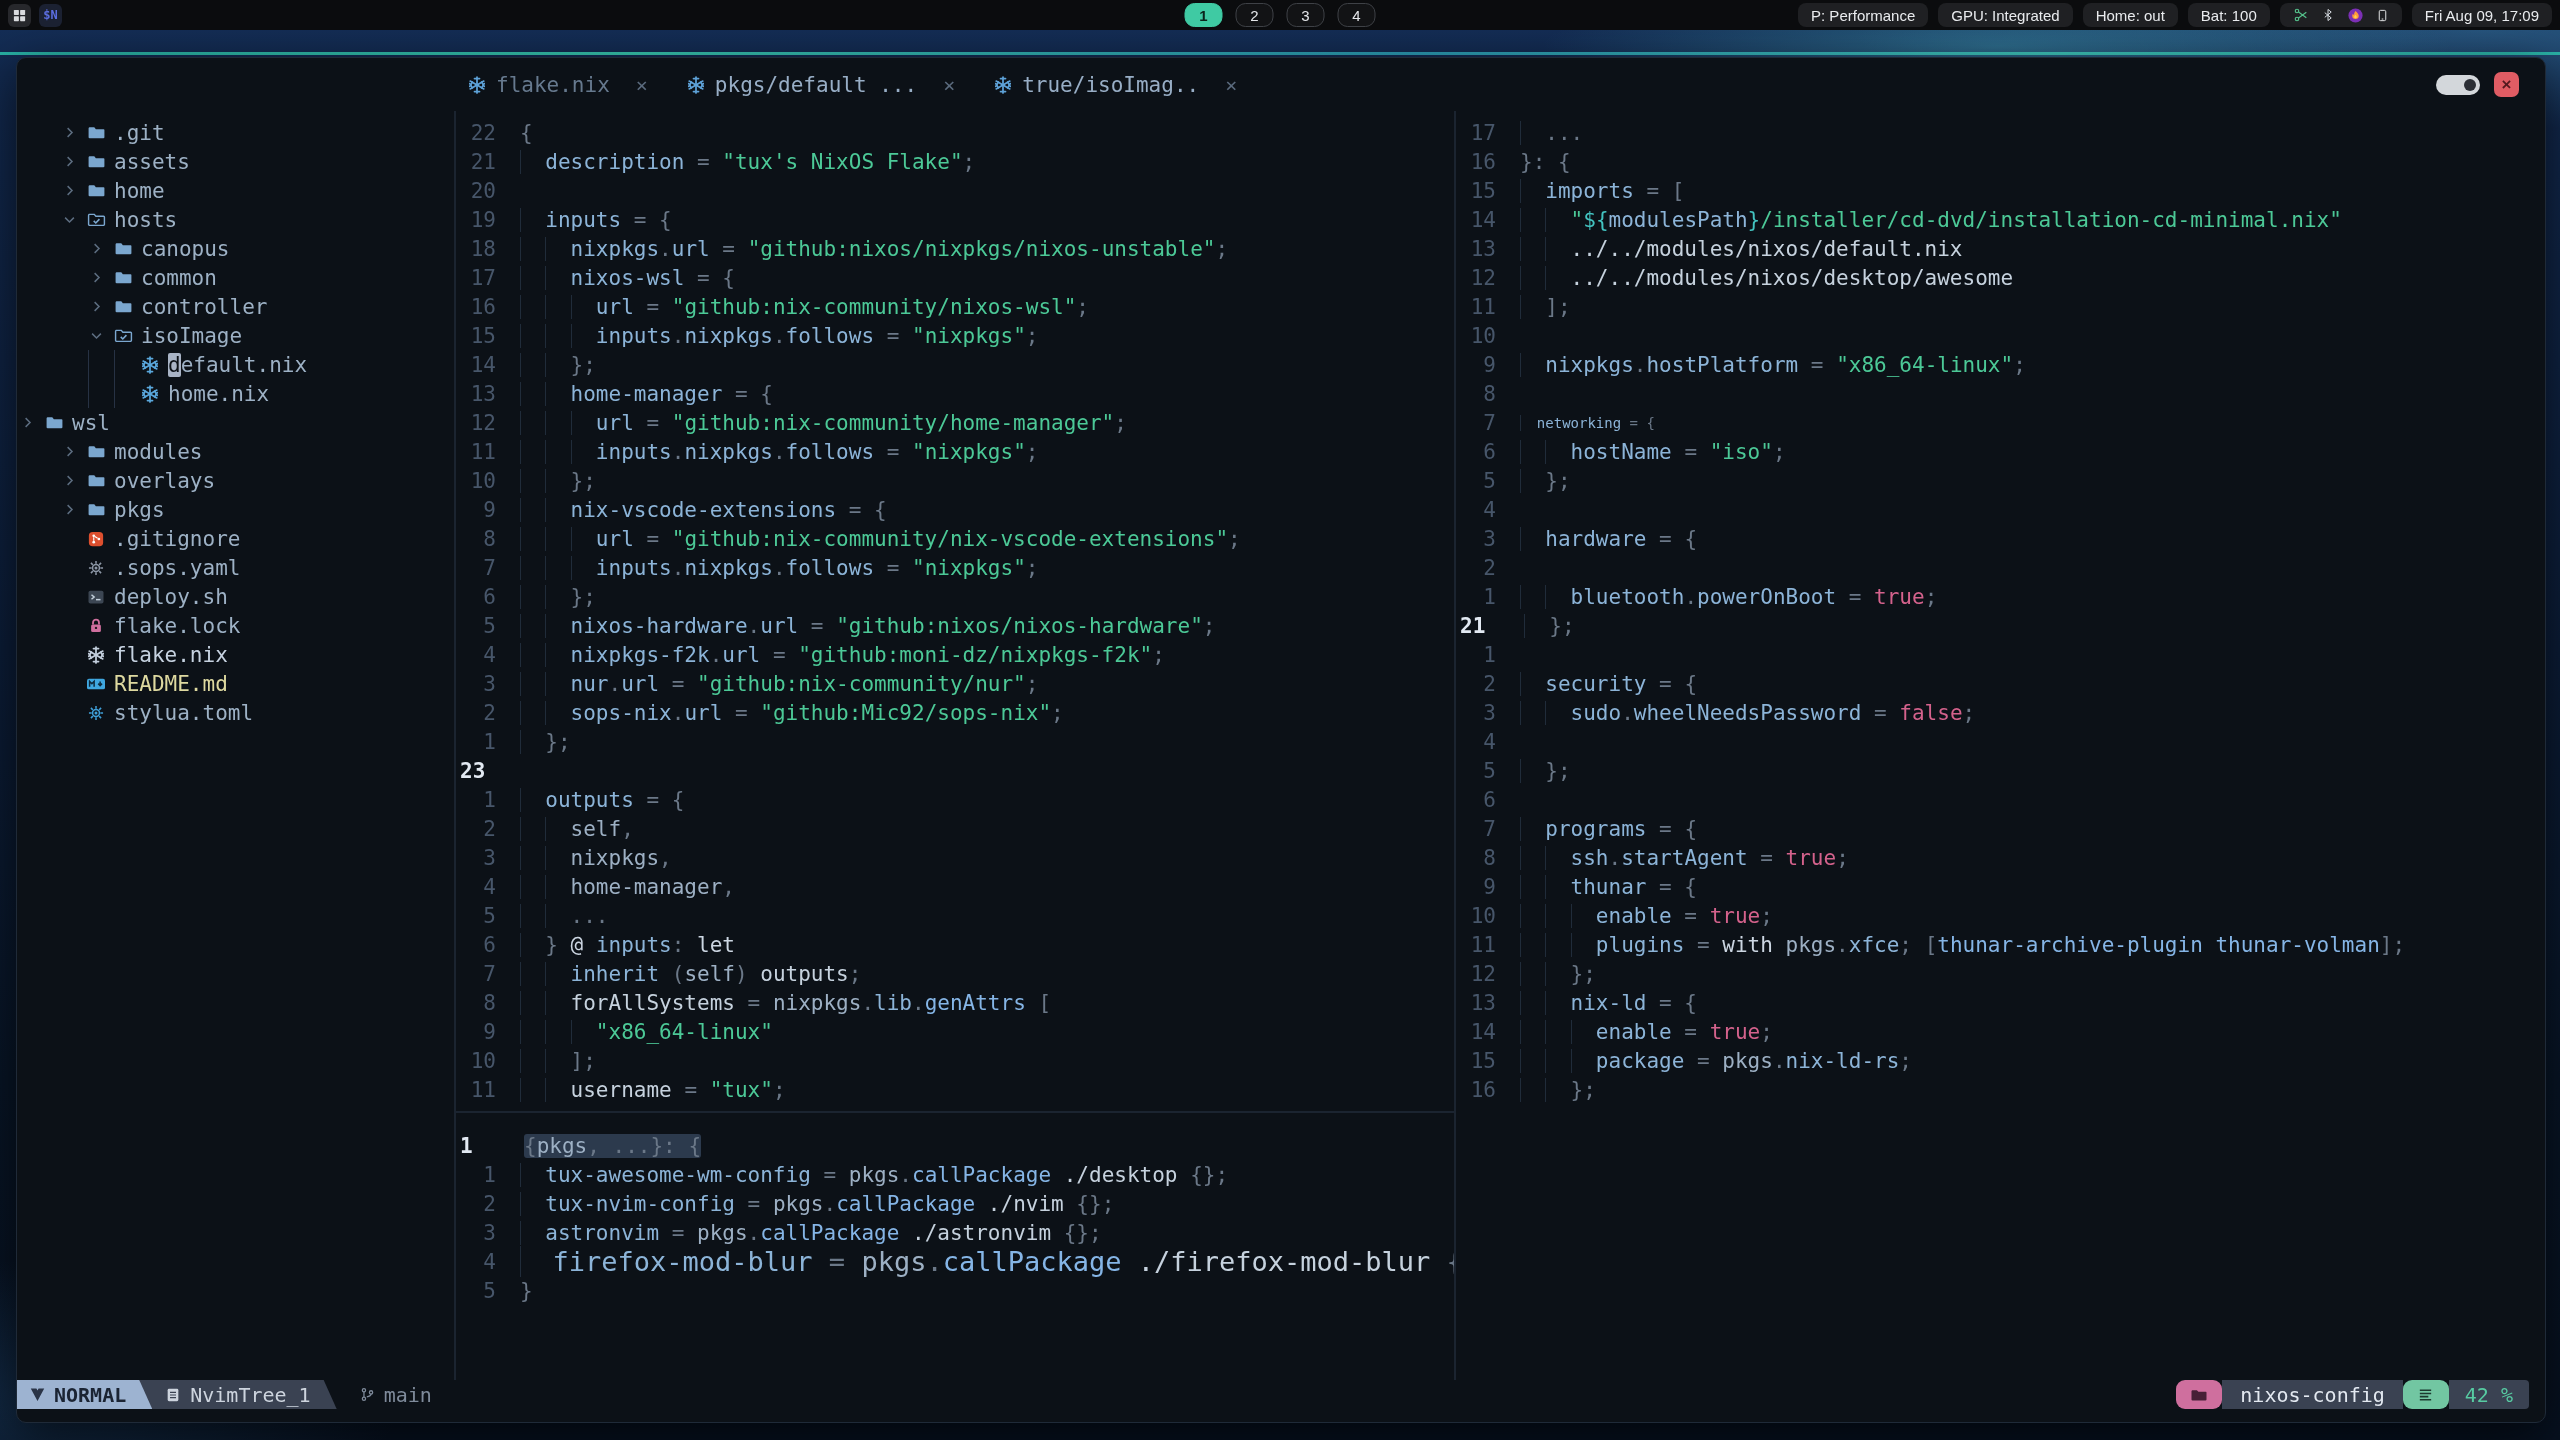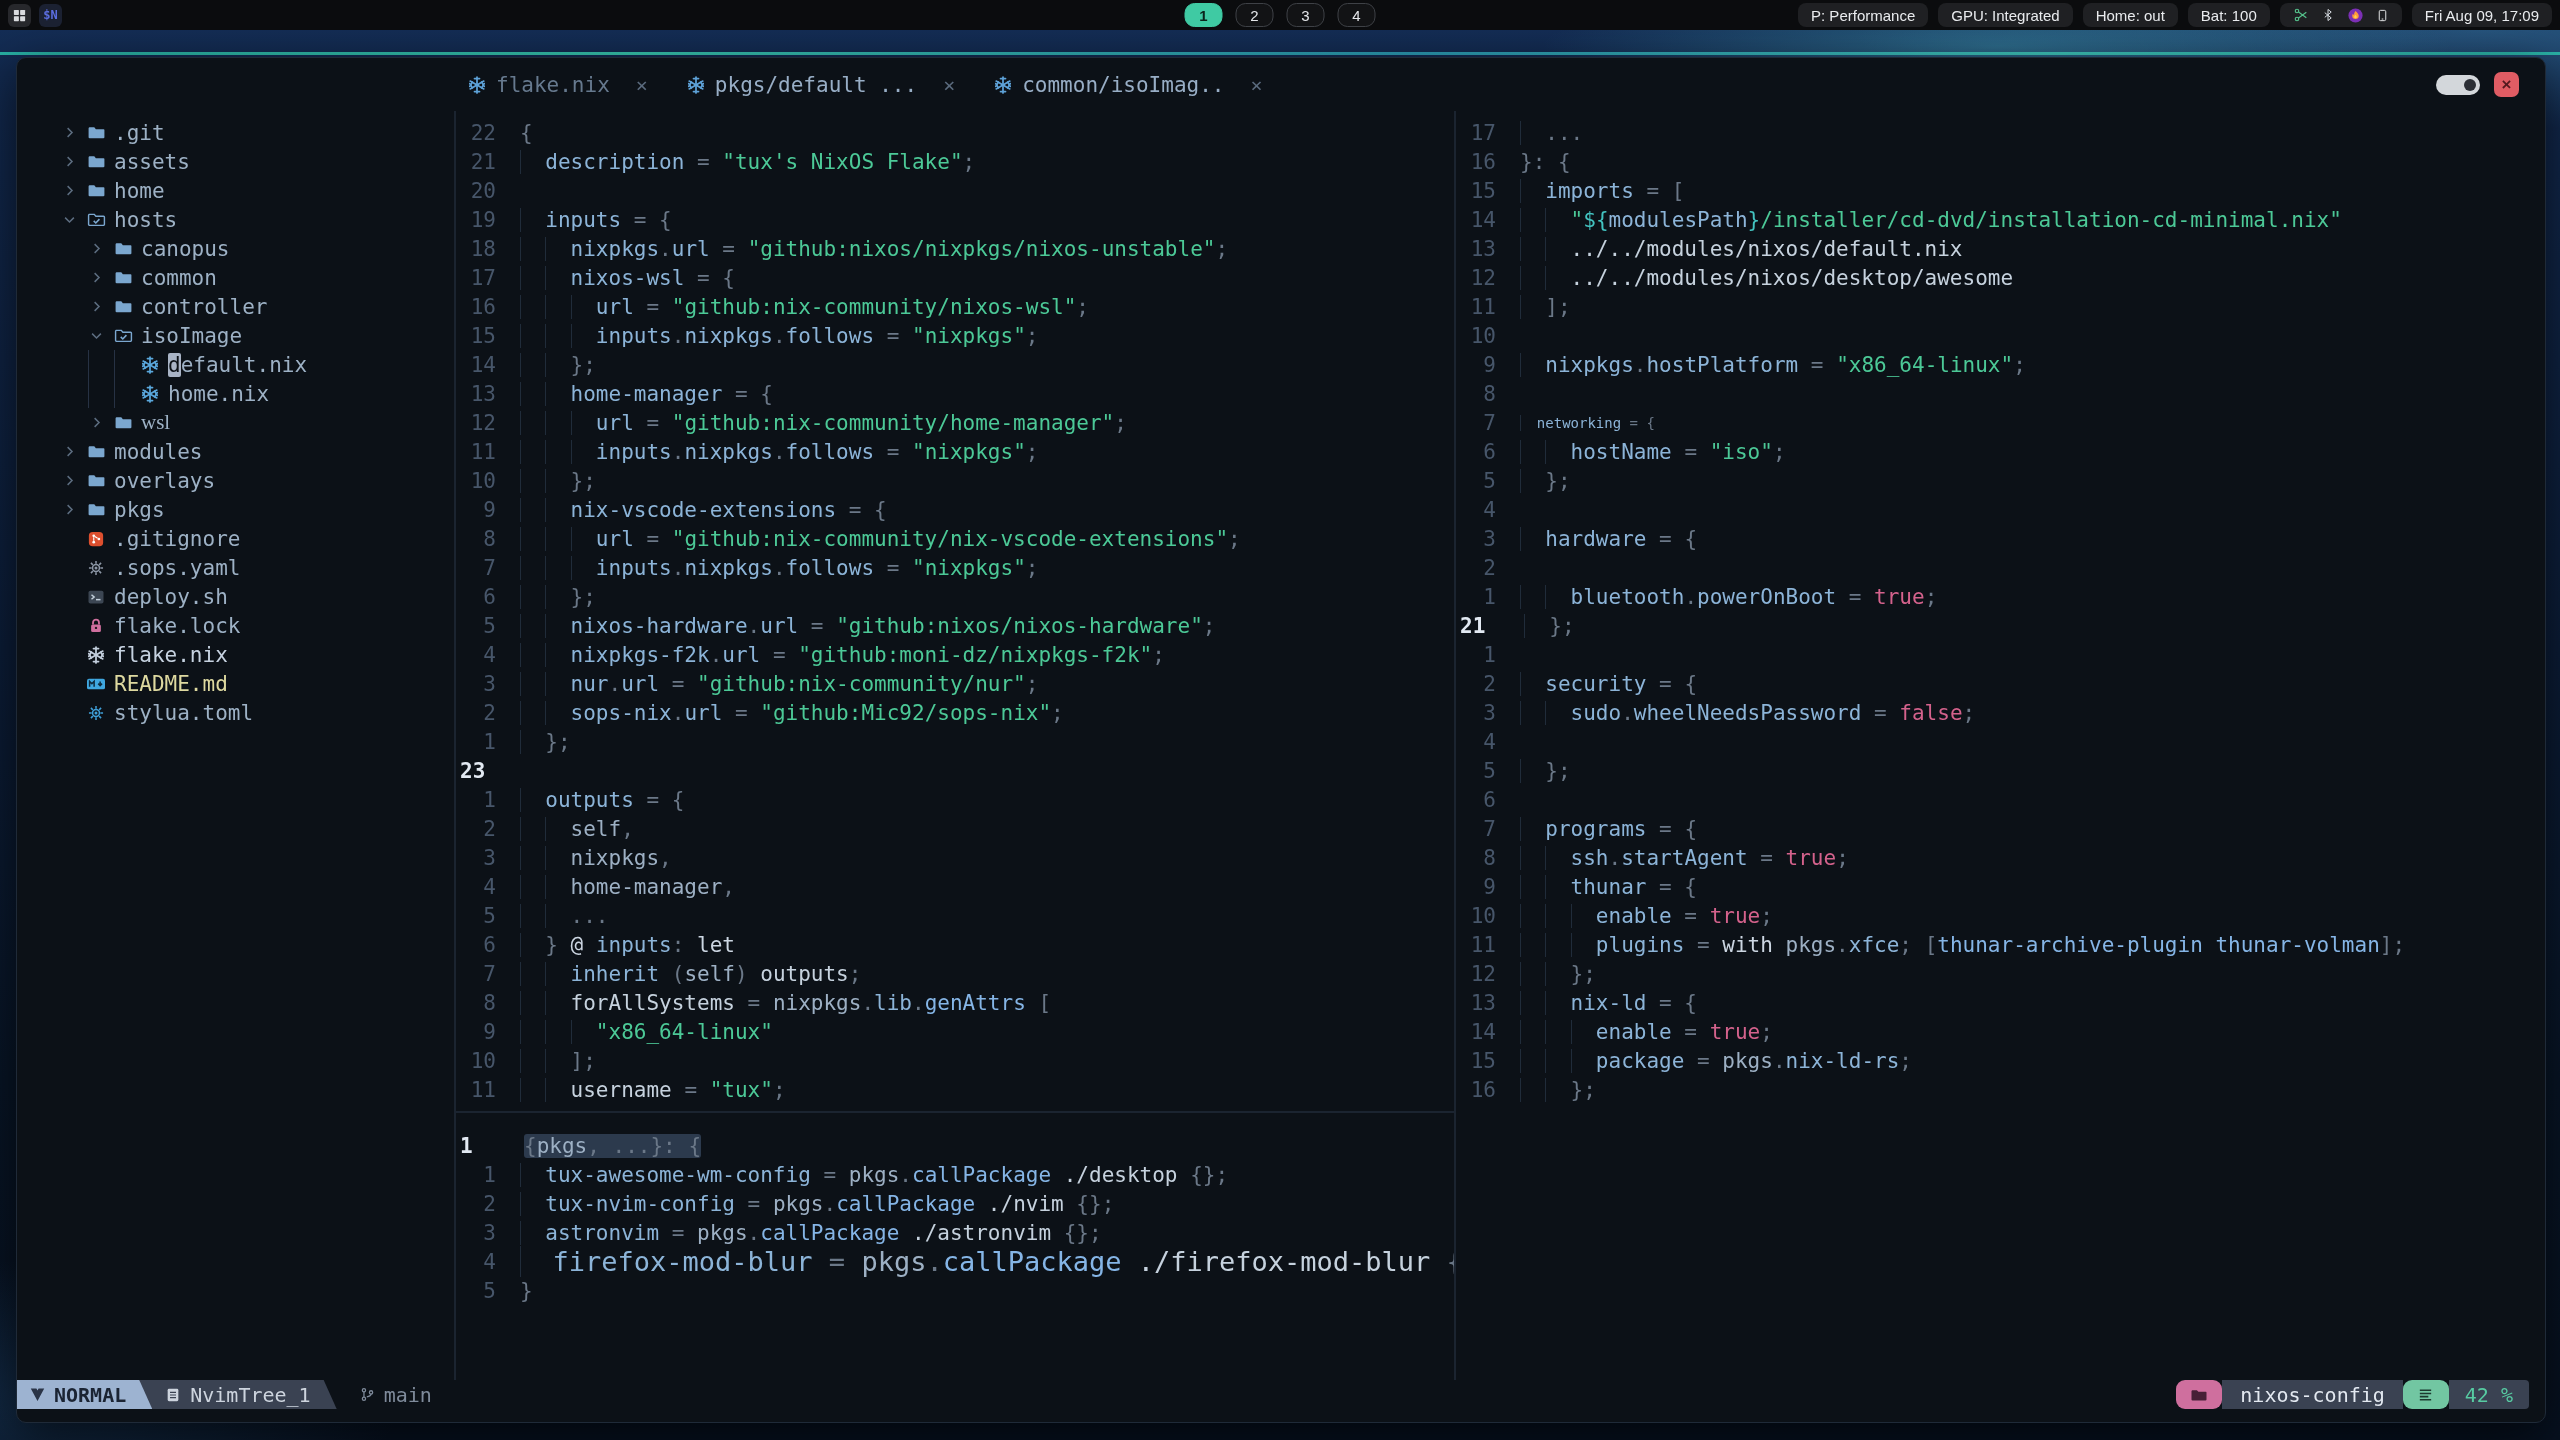--- a/index.html
+++ b/index.html
@@ -208,21 +208,21 @@
                 <line x1="3.8" y1="16.7" x2="20.2" y2="7.3"></line>
                 <line x1="9" y1="4.2" x2="15" y2="4.2"></line>
                 <line x1="9" y1="19.8" x2="15" y2="19.8"></line>
                 <line x1="3.4" y1="10.3" x2="6.4" y2="15.5"></line>
                 <line x1="17.6" y1="8.5" x2="20.6" y2="13.7"></line>
                 <line x1="3.4" y1="13.7" x2="6.4" y2="8.5"></line>
                 <line x1="17.6" y1="15.5" x2="20.6" y2="10.3"></line>
               </g>
             </svg>
           </span>
-          <span class="tab-label">common/isoImag..</span>
+          <span class="tab-label">true/isoImag..</span>
           <span class="tab-close">×</span>
         </div>
       </div>
     <div class="win-controls">
       <div class="toggle">
           <div class="knob"></div>
         </div>
       <div class="closebtn">
           <span>×</span>
         </div>
@@ -371,21 +371,21 @@
                 <line x1="9" y1="19.8" x2="15" y2="19.8"></line>
                 <line x1="3.4" y1="10.3" x2="6.4" y2="15.5"></line>
                 <line x1="17.6" y1="8.5" x2="20.6" y2="13.7"></line>
                 <line x1="3.4" y1="13.7" x2="6.4" y2="8.5"></line>
                 <line x1="17.6" y1="15.5" x2="20.6" y2="10.3"></line>
               </g>
             </svg>
           </span>
           <span class="tree-label">home.nix</span>
         </div>
-        <div class="tree-row" style="padding-left: 69px; font-family: Liberation Serif, serif;">
+        <div class="tree-row" style="">
           <span class="tree-chev">
             <svg viewBox="0 0 24 24" width="15" height="15">
               <path d="M9 5l7 7-7 7" fill="none" stroke="#5d6d80" stroke-width="2.4"></path>
             </svg>
           </span>
           <span class="tree-ico">
             <svg viewBox="0 0 24 24" width="19" height="19">
               <path d="M3 5.5h6.2l2 2.3H21a1 1 0 0 1 1 1V18a1.4 1.4 0 0 1-1.4 1.4H3.4A1.4 1.4 0 0 1 2 18V6.9A1.4 1.4 0 0 1 3 5.5z" fill="#7ba7cf"></path>
             </svg>
           </span>

